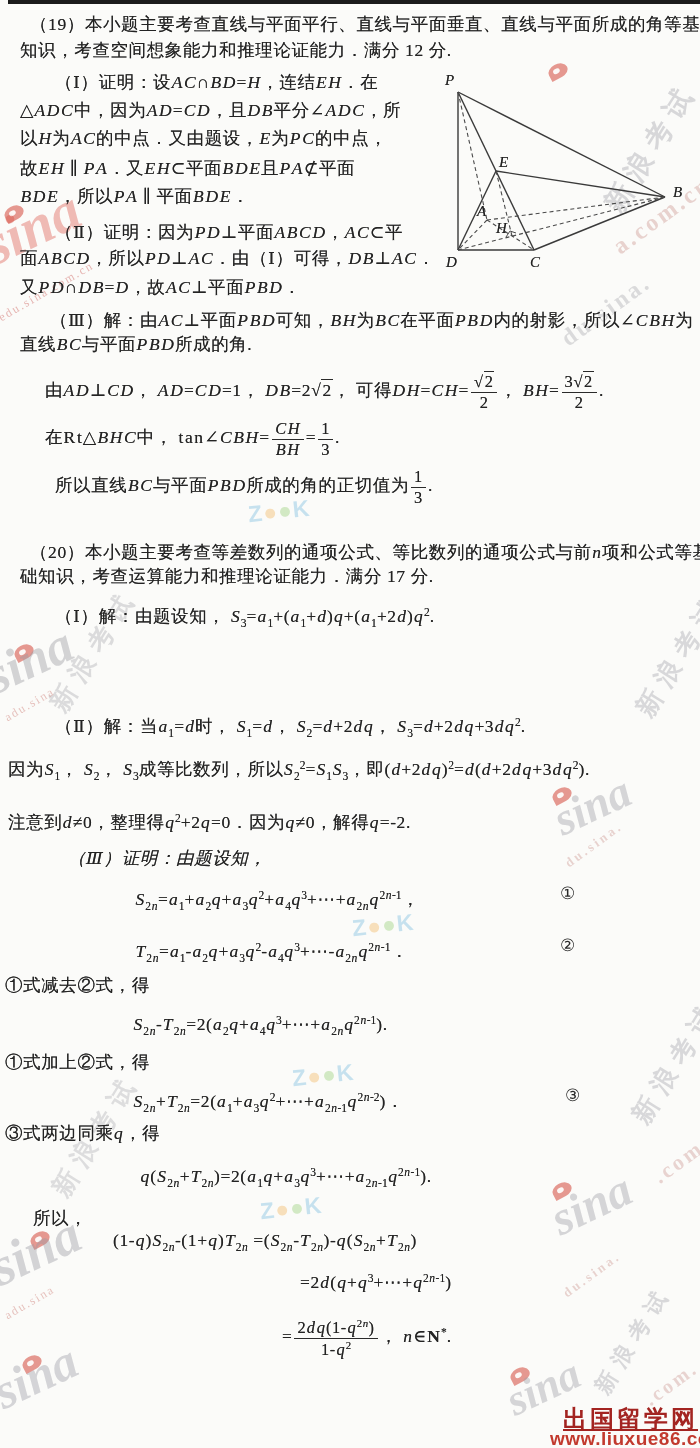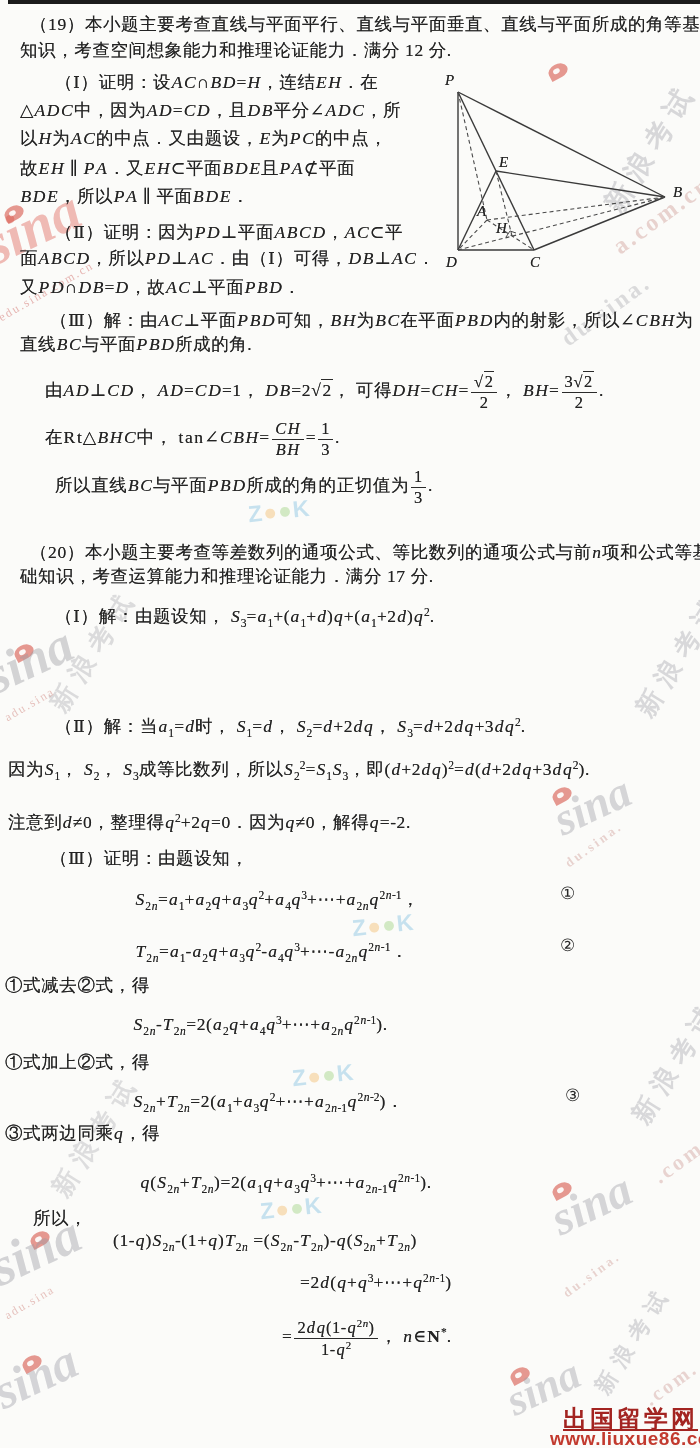--- a/index.html
+++ b/index.html
@@ -149,37 +149,37 @@
 
   <div class="ln" style="left:30px;top:540px;">（20）本小题主要考查等差数列的通项公式、等比数列的通项公式与前<i>n</i>项和公式等基</div>
   <div class="ln" style="left:20px;top:564px;">础知识，考查运算能力和推理论证能力．满分 17 分.</div>
 
   <div class="ln" style="left:55px;top:600px;">（Ⅰ）解：由题设知， <i>S</i><sub>3</sub>=<i>a</i><sub>1</sub>+(<i>a</i><sub>1</sub>+<i>d</i>)<i>q</i>+(<i>a</i><sub>1</sub>+2<i>d</i>)<i>q</i><sup>2</sup>.</div>
 
   <div class="ln" style="left:55px;top:710px;">（Ⅱ）解：当<i>a</i><sub>1</sub>=<i>d</i>时， <i>S</i><sub>1</sub>=<i>d</i>， <i>S</i><sub>2</sub>=<i>d</i>+2<i>d</i><i>q</i>， <i>S</i><sub>3</sub>=<i>d</i>+2<i>d</i><i>q</i>+3<i>d</i><i>q</i><sup>2</sup>.</div>
   <div class="ln" style="left:8px;top:753px;">因为<i>S</i><sub>1</sub>， <i>S</i><sub>2</sub>， <i>S</i><sub>3</sub>成等比数列，所以<i>S</i><sub>2</sub><sup>2</sup>=<i>S</i><sub>1</sub><i>S</i><sub>3</sub>，即(<i>d</i>+2<i>d</i><i>q</i>)<sup>2</sup>=<i>d</i>(<i>d</i>+2<i>d</i><i>q</i>+3<i>d</i><i>q</i><sup>2</sup>).</div>
   <div class="ln" style="left:8px;top:806px;">注意到<i>d</i>≠0，整理得<i>q</i><sup>2</sup>+2<i>q</i>=0．因为<i>q</i>≠0，解得<i>q</i>=-2.</div>
 
-  <div class="ln" style="left:50px;top:846px;">（Ⅲ）证明：由题设知，</div>
+  <div class="ln" style="left:68px;top:846px;font-style:italic;">（Ⅲ）证明：由题设知，</div>
 
   <div class="ln" style="left:135px;top:883px;"><i>S</i><sub>2<i>n</i></sub>=<i>a</i><sub>1</sub>+<i>a</i><sub>2</sub><i>q</i>+<i>a</i><sub>3</sub><i>q</i><sup>2</sup>+<i>a</i><sub>4</sub><i>q</i><sup>3</sup>+⋯+<i>a</i><sub>2<i>n</i></sub><i>q</i><sup>2<i>n</i>-1</sup>，</div>
   <div class="eqmark" style="left:560px;top:883px;">①</div>
 
   <div class="ln" style="left:135px;top:935px;"><i>T</i><sub>2<i>n</i></sub>=<i>a</i><sub>1</sub>-<i>a</i><sub>2</sub><i>q</i>+<i>a</i><sub>3</sub><i>q</i><sup>2</sup>-<i>a</i><sub>4</sub><i>q</i><sup>3</sup>+⋯-<i>a</i><sub>2<i>n</i></sub><i>q</i><sup>2<i>n</i>-1</sup>．</div>
   <div class="eqmark" style="left:560px;top:935px;">②</div>
 
   <div class="ln" style="left:5px;top:973px;">①式减去②式，得</div>
   <div class="ln" style="left:133px;top:1008px;"><i>S</i><sub>2<i>n</i></sub>-<i>T</i><sub>2<i>n</i></sub>=2(<i>a</i><sub>2</sub><i>q</i>+<i>a</i><sub>4</sub><i>q</i><sup>3</sup>+⋯+<i>a</i><sub>2<i>n</i></sub><i>q</i><sup>2<i>n</i>-1</sup>).</div>
 
   <div class="ln" style="left:5px;top:1050px;">①式加上②式，得</div>
   <div class="ln" style="left:133px;top:1085px;"><i>S</i><sub>2<i>n</i></sub>+<i>T</i><sub>2<i>n</i></sub>=2(<i>a</i><sub>1</sub>+<i>a</i><sub>3</sub><i>q</i><sup>2</sup>+⋯+<i>a</i><sub>2<i>n</i>-1</sub><i>q</i><sup>2<i>n</i>-2</sup>)．</div>
   <div class="eqmark" style="left:565px;top:1085px;">③</div>
 
   <div class="ln" style="left:5px;top:1121px;">③式两边同乘<i>q</i>，得</div>
-  <div class="ln" style="left:140px;top:1160px;margin-top:6px;"><i>q</i>(<i>S</i><sub>2<i>n</i></sub>+<i>T</i><sub>2<i>n</i></sub>)=2(<i>a</i><sub>1</sub><i>q</i>+<i>a</i><sub>3</sub><i>q</i><sup>3</sup>+⋯+<i>a</i><sub>2<i>n</i>-1</sub><i>q</i><sup>2<i>n</i>-1</sup>).</div>
+  <div class="ln" style="left:140px;top:1160px;"><i>q</i>(<i>S</i><sub>2<i>n</i></sub>+<i>T</i><sub>2<i>n</i></sub>)=2(<i>a</i><sub>1</sub><i>q</i>+<i>a</i><sub>3</sub><i>q</i><sup>3</sup>+⋯+<i>a</i><sub>2<i>n</i>-1</sub><i>q</i><sup>2<i>n</i>-1</sup>).</div>
 
   <div class="ln" style="left:33px;top:1206px;">所以，</div>
   <div class="ln" style="left:113px;top:1228px;">(1-<i>q</i>)<i>S</i><sub>2<i>n</i></sub>-(1+<i>q</i>)<i>T</i><sub>2<i>n</i></sub> =(<i>S</i><sub>2<i>n</i></sub>-<i>T</i><sub>2<i>n</i></sub>)-<i>q</i>(<i>S</i><sub>2<i>n</i></sub>+<i>T</i><sub>2<i>n</i></sub>)</div>
   <div class="ln" style="left:300px;top:1266px;">=2<i>d</i>(<i>q</i>+<i>q</i><sup>3</sup>+⋯+<i>q</i><sup>2<i>n</i>-1</sup>)</div>
   <div class="ln" style="left:282px;top:1318px;">=<span class="fr"><span class="fn">2<i>d</i><i>q</i>(1-<i>q</i><sup>2<i>n</i></sup>)</span><span class="fd">1-<i>q</i><sup>2</sup></span></span>， <i>n</i>∈<b class="up"><i>N</i></b><sup>*</sup>.</div>
 
   <div class="foot1" style="left:563px;top:1403px;text-decoration:underline;">出国留学网</div>
   <div class="foot2" style="left:550px;top:1428px;">www.liuxue86.com</div>
 </div>
 

